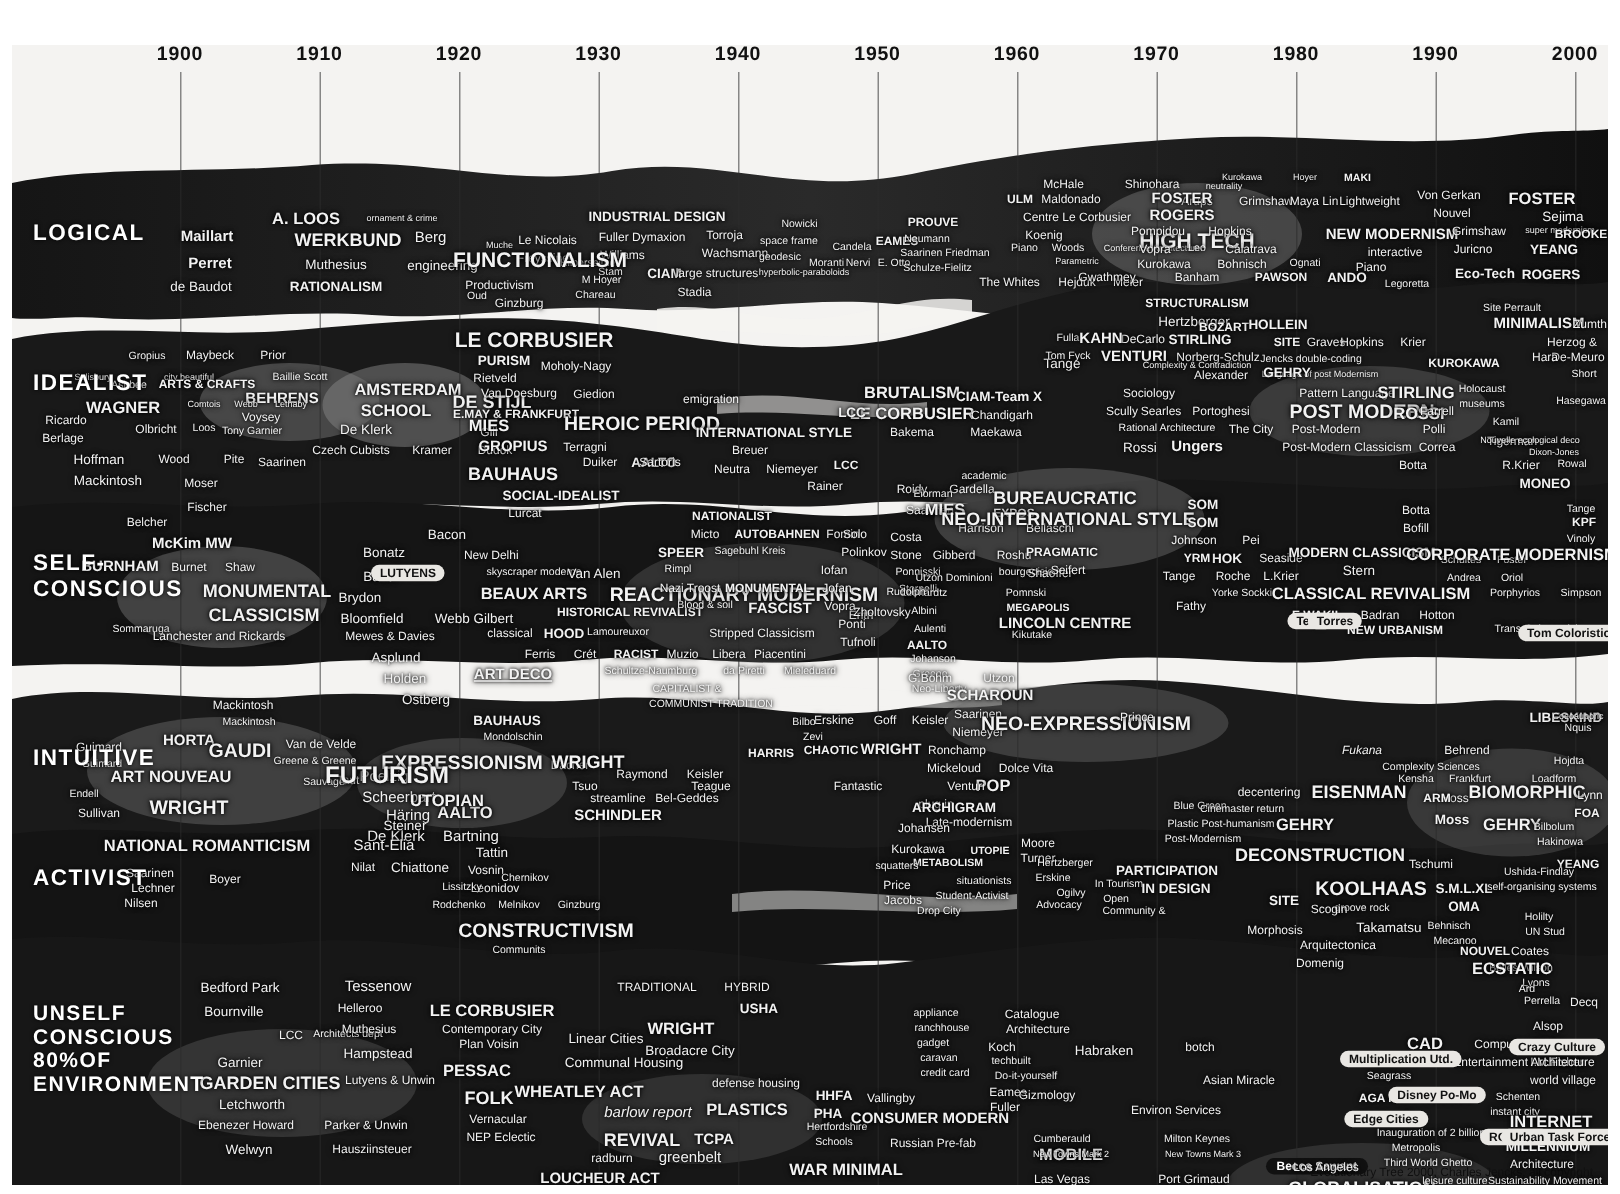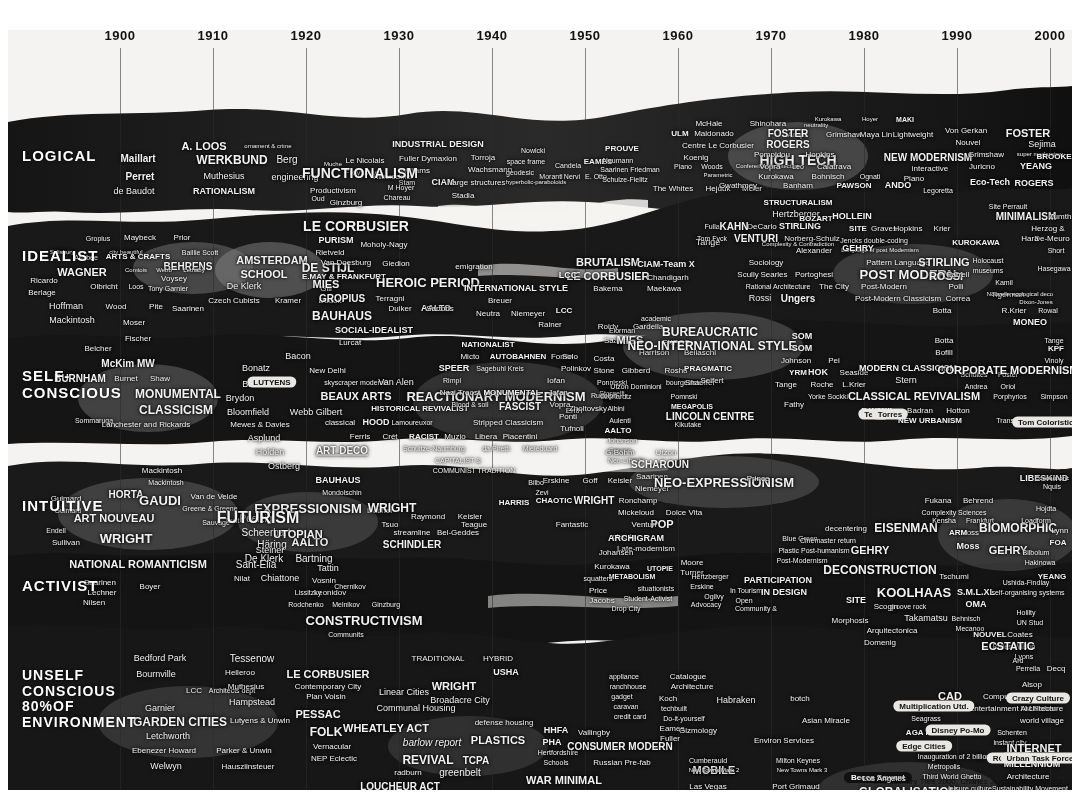--- a/index.html
+++ b/index.html
@@ -614,21 +614,21 @@
         <div class="lbl" style="left: 792px; top: 508px; font-size: 7px;">Blue Green</div>
         <div class="lbl" style="left: 820px; top: 510px; font-size: 7px;">Cinemaster return</div>
         <div class="lbl b" style="left: 862px; top: 520px; font-size: 11px;">GEHRY</div>
         <div class="lbl" style="left: 838px; top: 498px; font-size: 8px;">decentering</div>
         <div class="lbl b" style="left: 872px; top: 540px; font-size: 12px;">DECONSTRUCTION</div>
         <div class="lbl b" style="left: 898px; top: 498px; font-size: 12px;">EISENMAN</div>
         <div class="lbl b" style="left: 960px; top: 516px; font-size: 9px;">Moss</div>
         <div class="lbl" style="left: 962px; top: 502px; font-size: 8px;">Hoss</div>
         <div class="lbl" style="left: 946px; top: 546px; font-size: 8px;">Tschumi</div>
         <div class="lbl" style="left: 946px; top: 482px; font-size: 7px;">Complexity Sciences</div>
-        <div class="lbl" style="left: 930px; top: 470px; font-size: 8px;">Fukana</div>
+        <div class="lbl" style="left: 900px; top: 470px; font-size: 8px; font-style: italic;">Fukana</div>
         <div class="lbl" style="left: 970px; top: 470px; font-size: 8px;">Behrend</div>
         <div class="lbl" style="left: 936px; top: 490px; font-size: 7px;">Kensha</div>
         <div class="lbl" style="left: 972px; top: 490px; font-size: 7px;">Frankfurt</div>
         <div class="lbl b" style="left: 950px; top: 502px; font-size: 8px;">ARM</div>
         <div class="lbl b" style="left: 1010px; top: 498px; font-size: 12px;">BIOMORPHIC</div>
         <div class="lbl b" style="left: 1000px; top: 520px; font-size: 11px;">GEHRY</div>
         <div class="lbl" style="left: 1028px; top: 522px; font-size: 7px;">Bilbolum</div>
         <div class="lbl" style="left: 1032px; top: 532px; font-size: 7px;">Hakinowa</div>
         <div class="lbl b" style="left: 1036px; top: 448px; font-size: 9px;">LIBESKIND</div>
         <div class="lbl" style="left: 1038px; top: 478px; font-size: 7px;">Hojdta</div>

